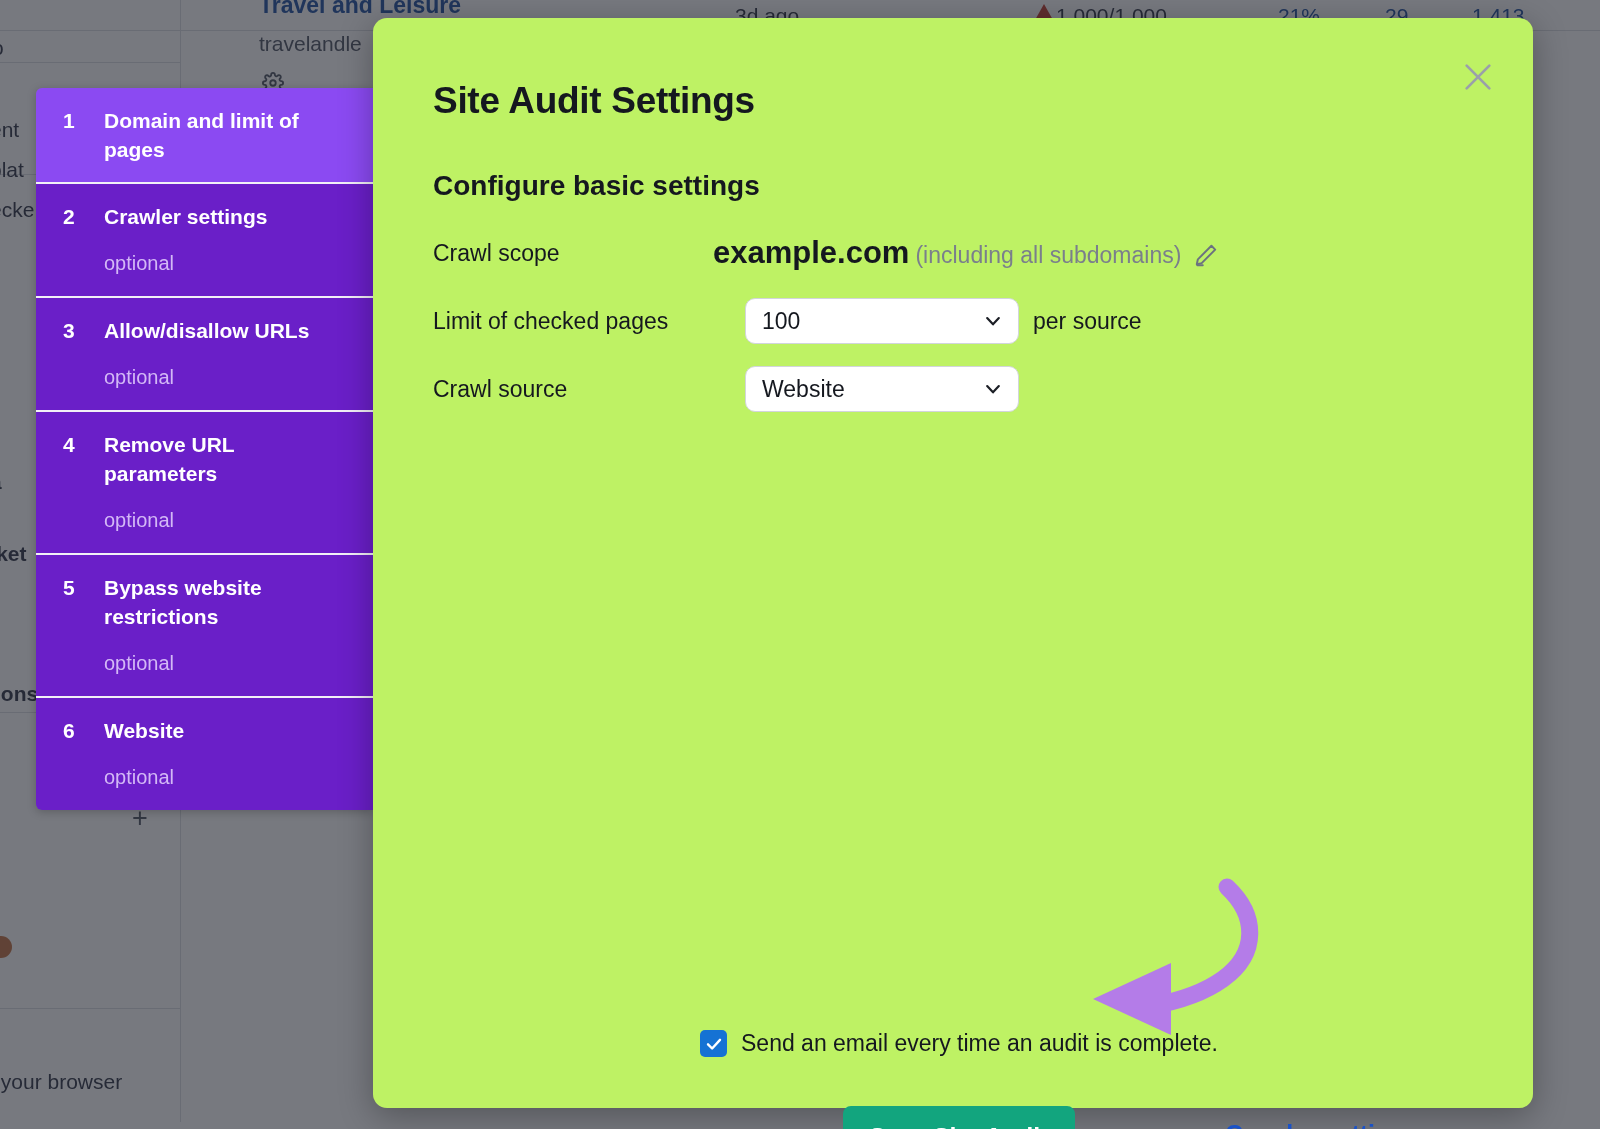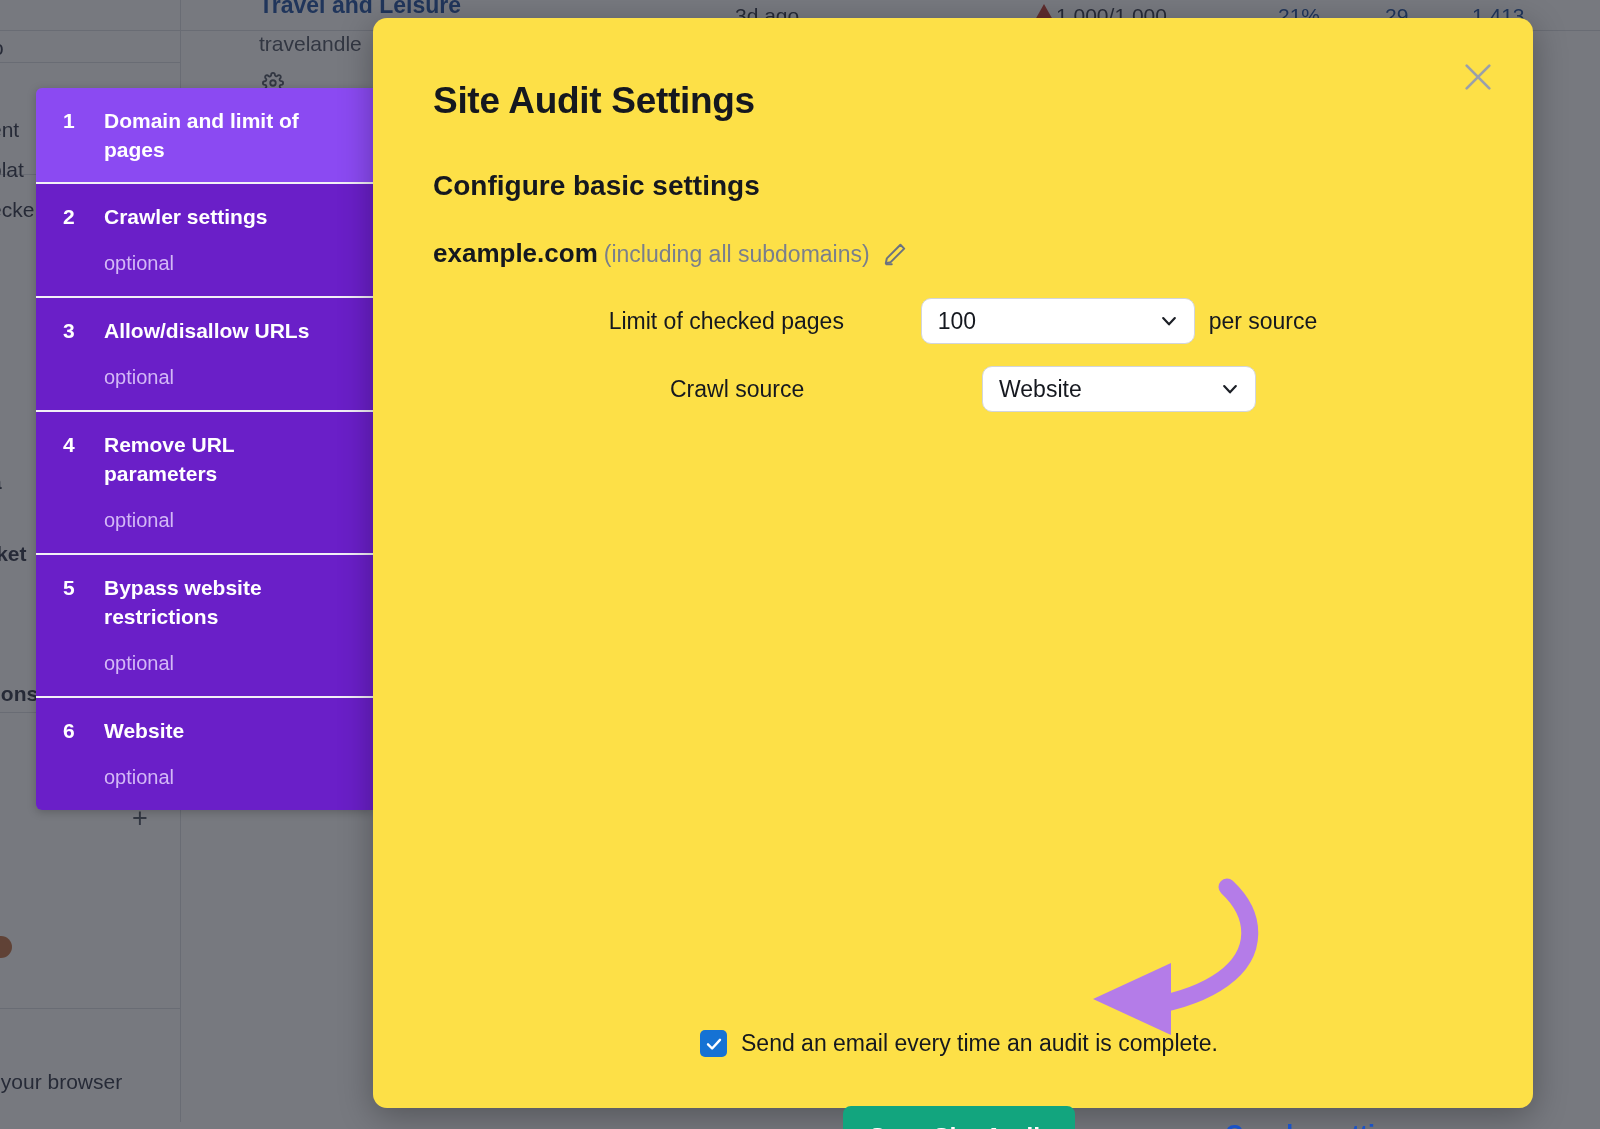--- a/index.html
+++ b/index.html
@@ -75,21 +75,21 @@
     max-width: 215px;
   }
   .step-optional {
     color: #d3b8f6; font-size: 20px; line-height: 30px; margin-top: 17px;
   }
 
   
   .modal {
     position: absolute; left: 373px; top: 18px;
     width: 1160px; height: 1090px;
-    background: #fde047;
+    background: #bef264;
     border-radius: 14px;
     box-shadow: 0 8px 34px rgba(0,0,0,0.30);
     z-index: 10;
   }
   .close-btn {
     position: absolute; right: 26px; top: 30px;
     width: 58px; height: 58px;
     display: flex; align-items: center; justify-content: center;
     cursor: pointer;
   }
@@ -100,24 +100,24 @@
     font-size: 37px; font-weight: bold; color: #15181f;
     letter-spacing: -0.3px;
   }
   .section-title {
     position: absolute; left: 60px; top: 152px;
     font-size: 28px; font-weight: bold; color: #15181f;
   }
 
   .form { position: absolute; left: 60px; top: 212px; right: 40px; }
   .frow { display: flex; align-items: center; min-height: 46px; }
-  .frow + .frow { margin-top: 22px; justify-content: center; }
+  .frow + .frow { margin-top: 22px; }
   .flabel { width: 272px; flex: 0 0 272px; font-size: 23px; color: #15181f; }
 
-  .scope-val { font-size: 26px; font-weight: bold; color: #15181f; }
+  .scope-val { font-size: 31px; font-weight: bold; color: #15181f; margin-left: 8px; }
   .scope-sub { font-size: 23px; color: #7a7f8c; margin-left: 6px; }
   .edit-icon { margin-left: 12px; width: 26px; height: 26px; cursor: pointer; display: inline-block; vertical-align: -5px; }
   .edit-icon svg { width: 26px; height: 26px; display: block; }
 
   .select-wrap { position: relative; margin-left: 40px; }
   .sel {
     appearance: none; -webkit-appearance: none;
     width: 274px; height: 46px;
     border: 1px solid #d2d5dc; border-radius: 10px;
     background: #ffffff;
@@ -275,20 +275,21 @@
         <line x1="20" y1="4" x2="4" y2="20"></line>
       </svg>
     </div>
 
     <div class="modal-title">Site Audit Settings</div>
     <div class="section-title">Configure basic settings</div>
 
     <div class="form">
 
       <div class="frow">
+        <div class="flabel">Crawl scope</div>
         <div>
           <span class="scope-val">example.com</span><span class="scope-sub">(including all subdomains)</span><span class="edit-icon"><svg viewBox="0 0 24 24" fill="none" stroke="#6b7280" stroke-width="1.8" stroke-linecap="round" stroke-linejoin="round">
                 <path d="M17 3.5l3.5 3.5L8 19.5 3.5 20.5 4.5 16z"></path>
                 <line x1="4" y1="21.5" x2="9" y2="21.5"></line>
               </svg></span>
         </div>
       </div>
 
       <div class="frow">
         <div class="flabel">Limit of checked pages</div>

